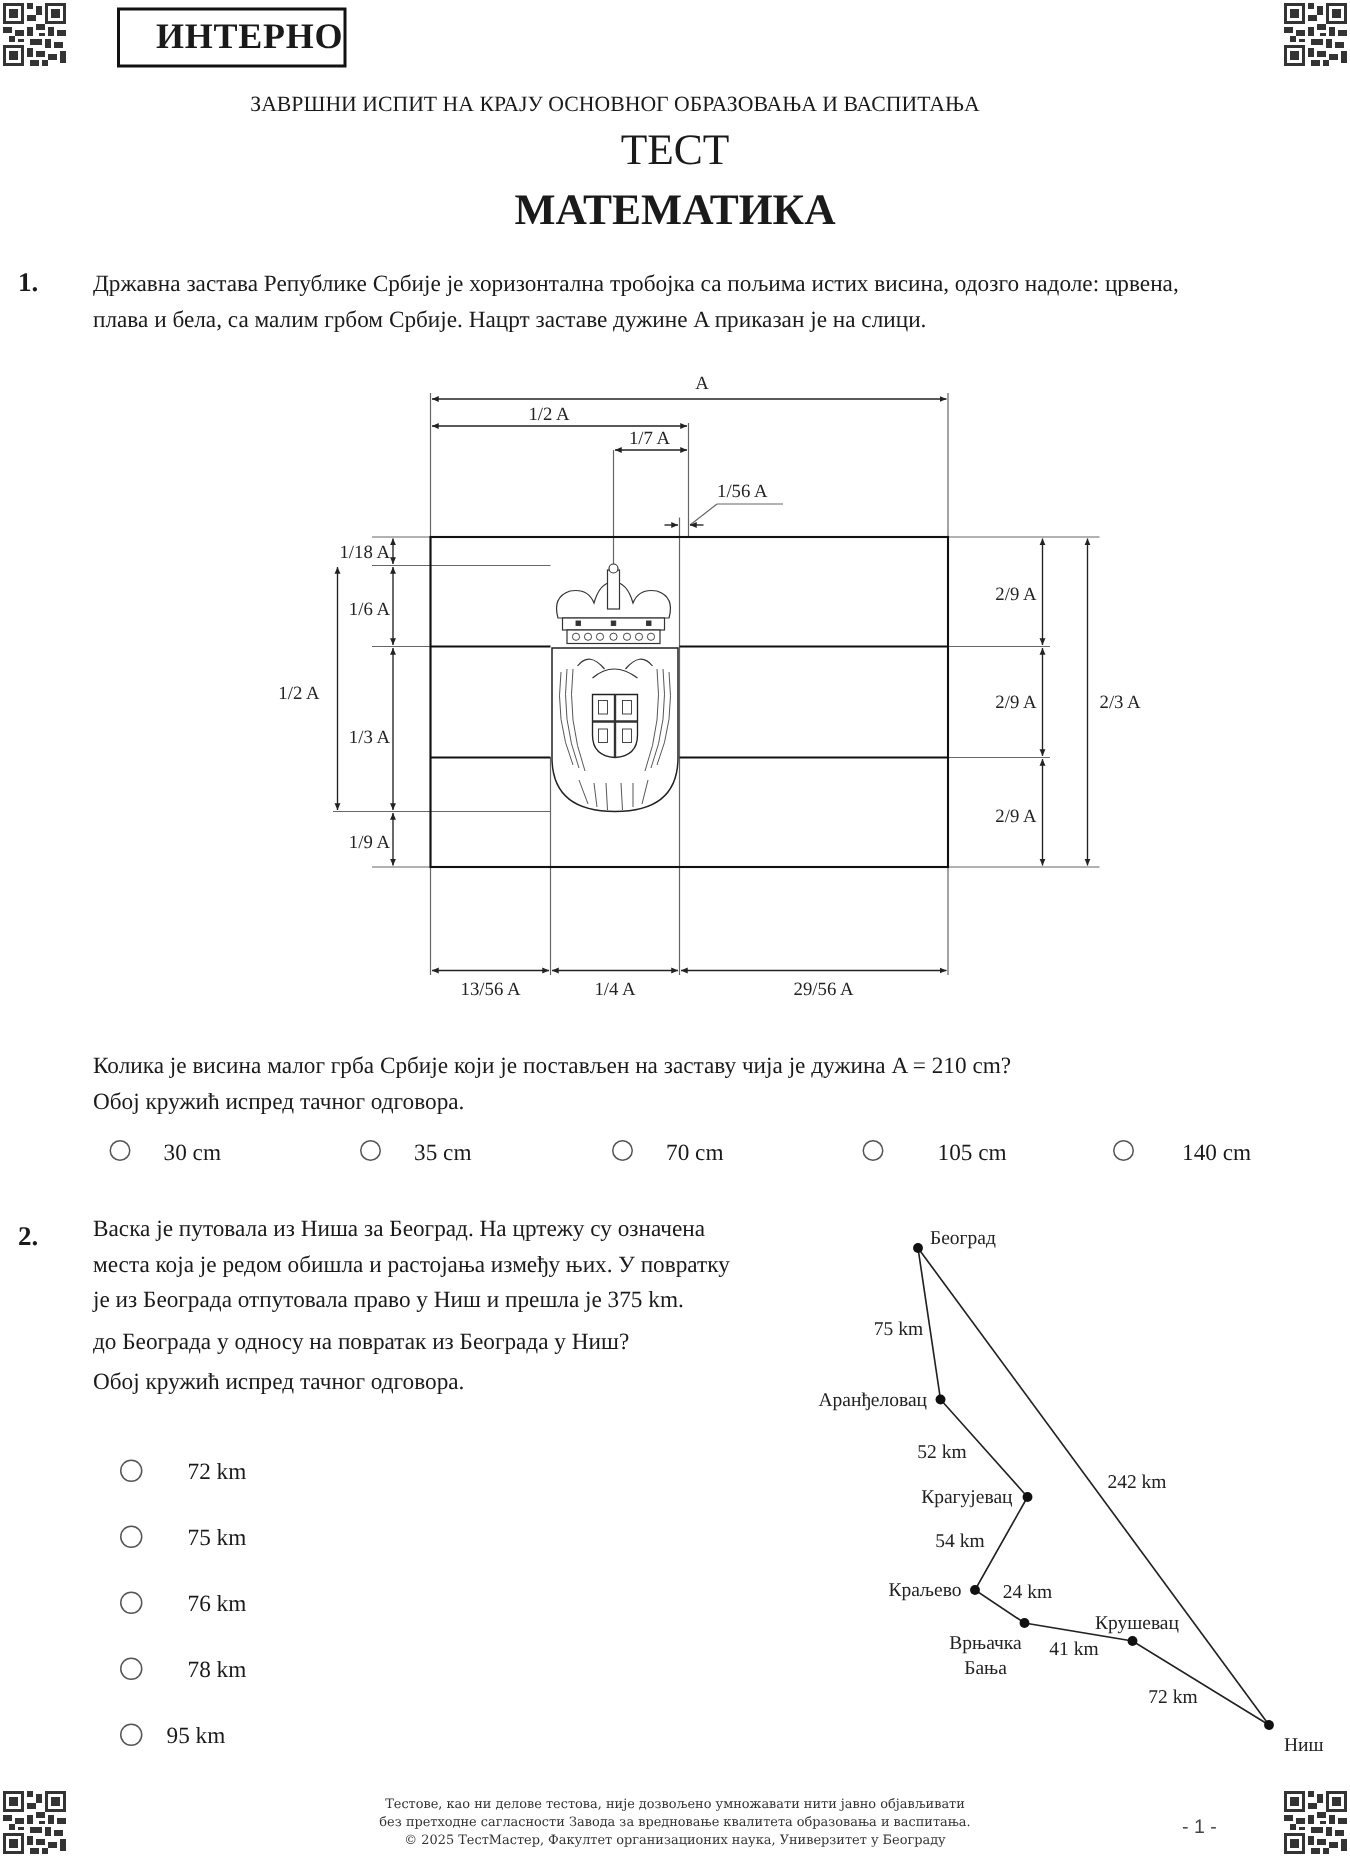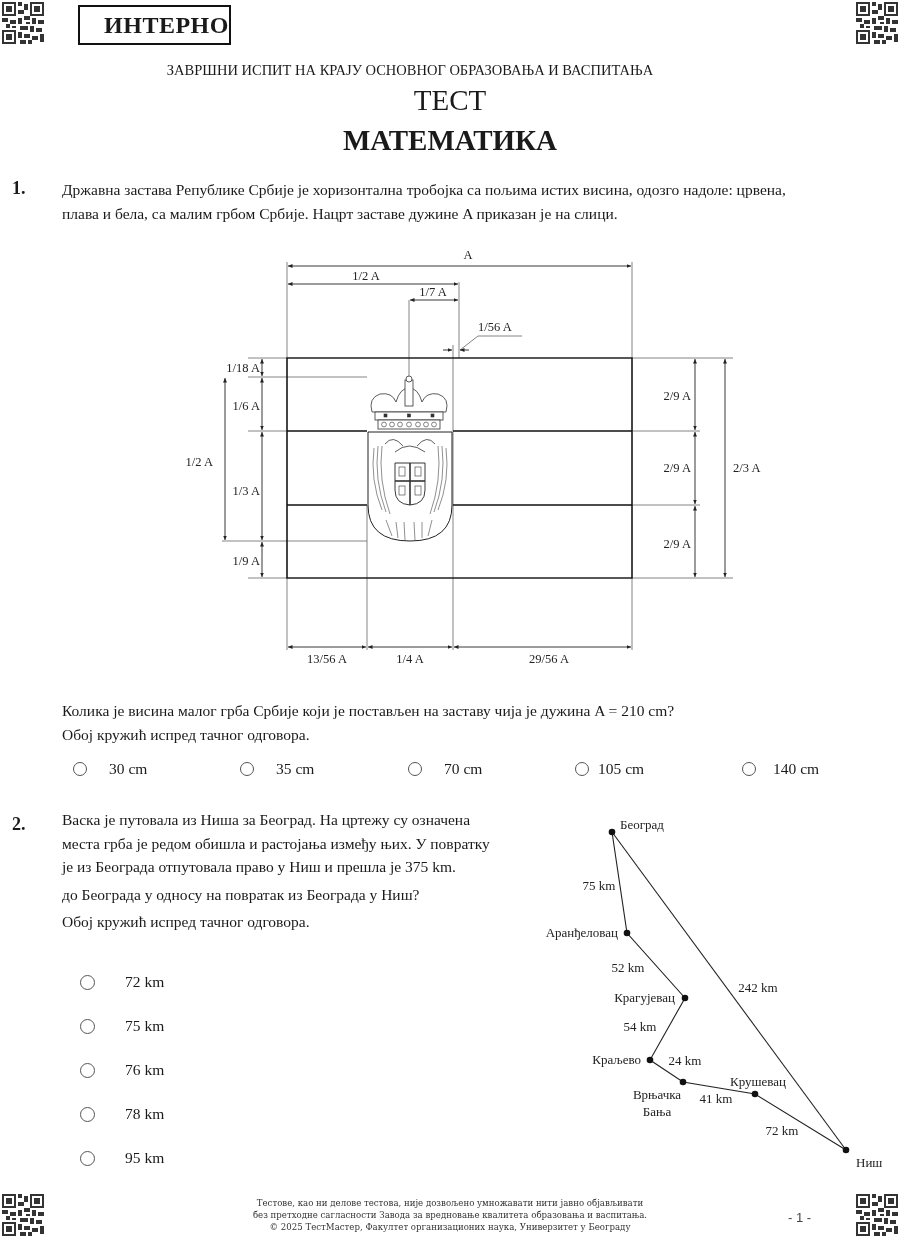--- a/index.html
+++ b/index.html
@@ -16,21 +16,21 @@
     display: flex; align-items: center; justify-content: center; letter-spacing: 0.5px; padding-left: 24px;
   }
   .subtitle { left: 0; width: 820px; top: 62px; text-align: center;
     font-family: "Liberation Serif", serif; font-size: 14.5px; }
   .test-title { left: 0; width: 900px; top: 84px; text-align: center;
     font-family: Liberation Serif, serif; font-size: 29px; }
   .subject-title { left: 0; width: 900px; top: 124px; text-align: center;
     font-family: "Liberation Serif", serif; font-size: 29px; font-weight: bold; }
   .qnum { font-family: "Liberation Serif", serif; font-weight: bold; font-size: 18px; }
   .qtext { font-family: "Liberation Serif", serif; font-size: 15.5px; line-height: 24px; }
-  .opt-row { position: absolute; display: flex; align-items: center; }
+  .opt-row { position: absolute; display: flex; }
   .radio {
     width: 14px; height: 14px; border: 1.3px solid #555; border-radius: 50%;
     box-sizing: border-box; display: inline-block; background: #fff; cursor: pointer;
   }
   .opt-label { font-family: "Liberation Serif", serif; font-size: 15.5px; margin-left: 24px; }
   .footer { left: 200px; width: 500px; top: 1197px; text-align: center;
     font-family: "DejaVu Serif", serif; font-size: 8.6px; line-height: 12px; color: #333; }
   .pagenum { left: 788px; top: 1210px; font-family: "Liberation Sans", sans-serif; font-size: 13px; color: #444; }
   svg text { font-family: "Liberation Serif", serif; }
 </style>
@@ -229,31 +229,31 @@
 <div class="opt-row" style="left:240px;top:760px">
   <span class="radio"></span>
   <span class="opt-label" style="margin-left:22px">35 cm</span>
 </div>
 <div class="opt-row" style="left:408px;top:760px">
   <span class="radio"></span>
   <span class="opt-label" style="margin-left:22px">70 cm</span>
 </div>
 <div class="opt-row" style="left:575px;top:760px">
   <span class="radio"></span>
-  <span class="opt-label" style="margin-left:9px">105 cm</span>
+  <span class="opt-label" style="margin-left:36px">105 cm</span>
 </div>
 <div class="opt-row" style="left:742px;top:760px">
   <span class="radio"></span>
-  <span class="opt-label" style="margin-left:17px">140 cm</span>
+  <span class="opt-label" style="margin-left:32px">140 cm</span>
 </div>
 
 <div class="abs qnum" style="left:12px;top:814px">2.</div>
 <div class="abs qtext" style="left:62px;top:808px;width:470px;line-height:23.5px;white-space:nowrap">
   <div>Васка је путовала из Ниша за Београд. На цртежу су означена</div>
-  <div>места грба је редом обишла и растојања између њих. У повратку</div>
+  <div>места која је редом обишла и растојања између њих. У повратку</div>
   <div>је из Београда отпутовала право у Ниш и прешла је 375 km.</div>
   <div style="height:4px"></div>
   <div>до Београда у односу на повратак из Београда у Ниш?</div>
   <div style="height:4px"></div>
   <div>Обој кружић испред тачног одговора.</div>
 </div>
 
 <div class="opt-row" style="left:80px;top:973px">
   <span class="radio" style="width:15px;height:15px"></span>
   <span class="opt-label" style="margin-left:30px">72 km</span>
@@ -265,21 +265,21 @@
 <div class="opt-row" style="left:80px;top:1061px">
   <span class="radio" style="width:15px;height:15px"></span>
   <span class="opt-label" style="margin-left:30px">76 km</span>
 </div>
 <div class="opt-row" style="left:80px;top:1105px">
   <span class="radio" style="width:15px;height:15px"></span>
   <span class="opt-label" style="margin-left:30px">78 km</span>
 </div>
 <div class="opt-row" style="left:80px;top:1149px">
   <span class="radio" style="width:15px;height:15px"></span>
-  <span class="opt-label" style="margin-left:30px">95 km</span>
+  <span class="opt-label" style="margin-left:16px">95 km</span>
 </div>
 
 <svg class="abs" style="left:520px;top:805px" width="380" height="370" viewBox="520 805 380 370">
   <g stroke="#222" stroke-width="1.1" fill="none">
     <polyline points="612,832 627,933 685,998 650,1060 683,1082 755,1094 846,1150"></polyline>
     <line x1="612" y1="832" x2="846" y2="1150"></line>
   </g>
   <g fill="#111">
     <circle cx="612" cy="832" r="3.3"></circle>
     <circle cx="627" cy="933" r="3.3"></circle>

